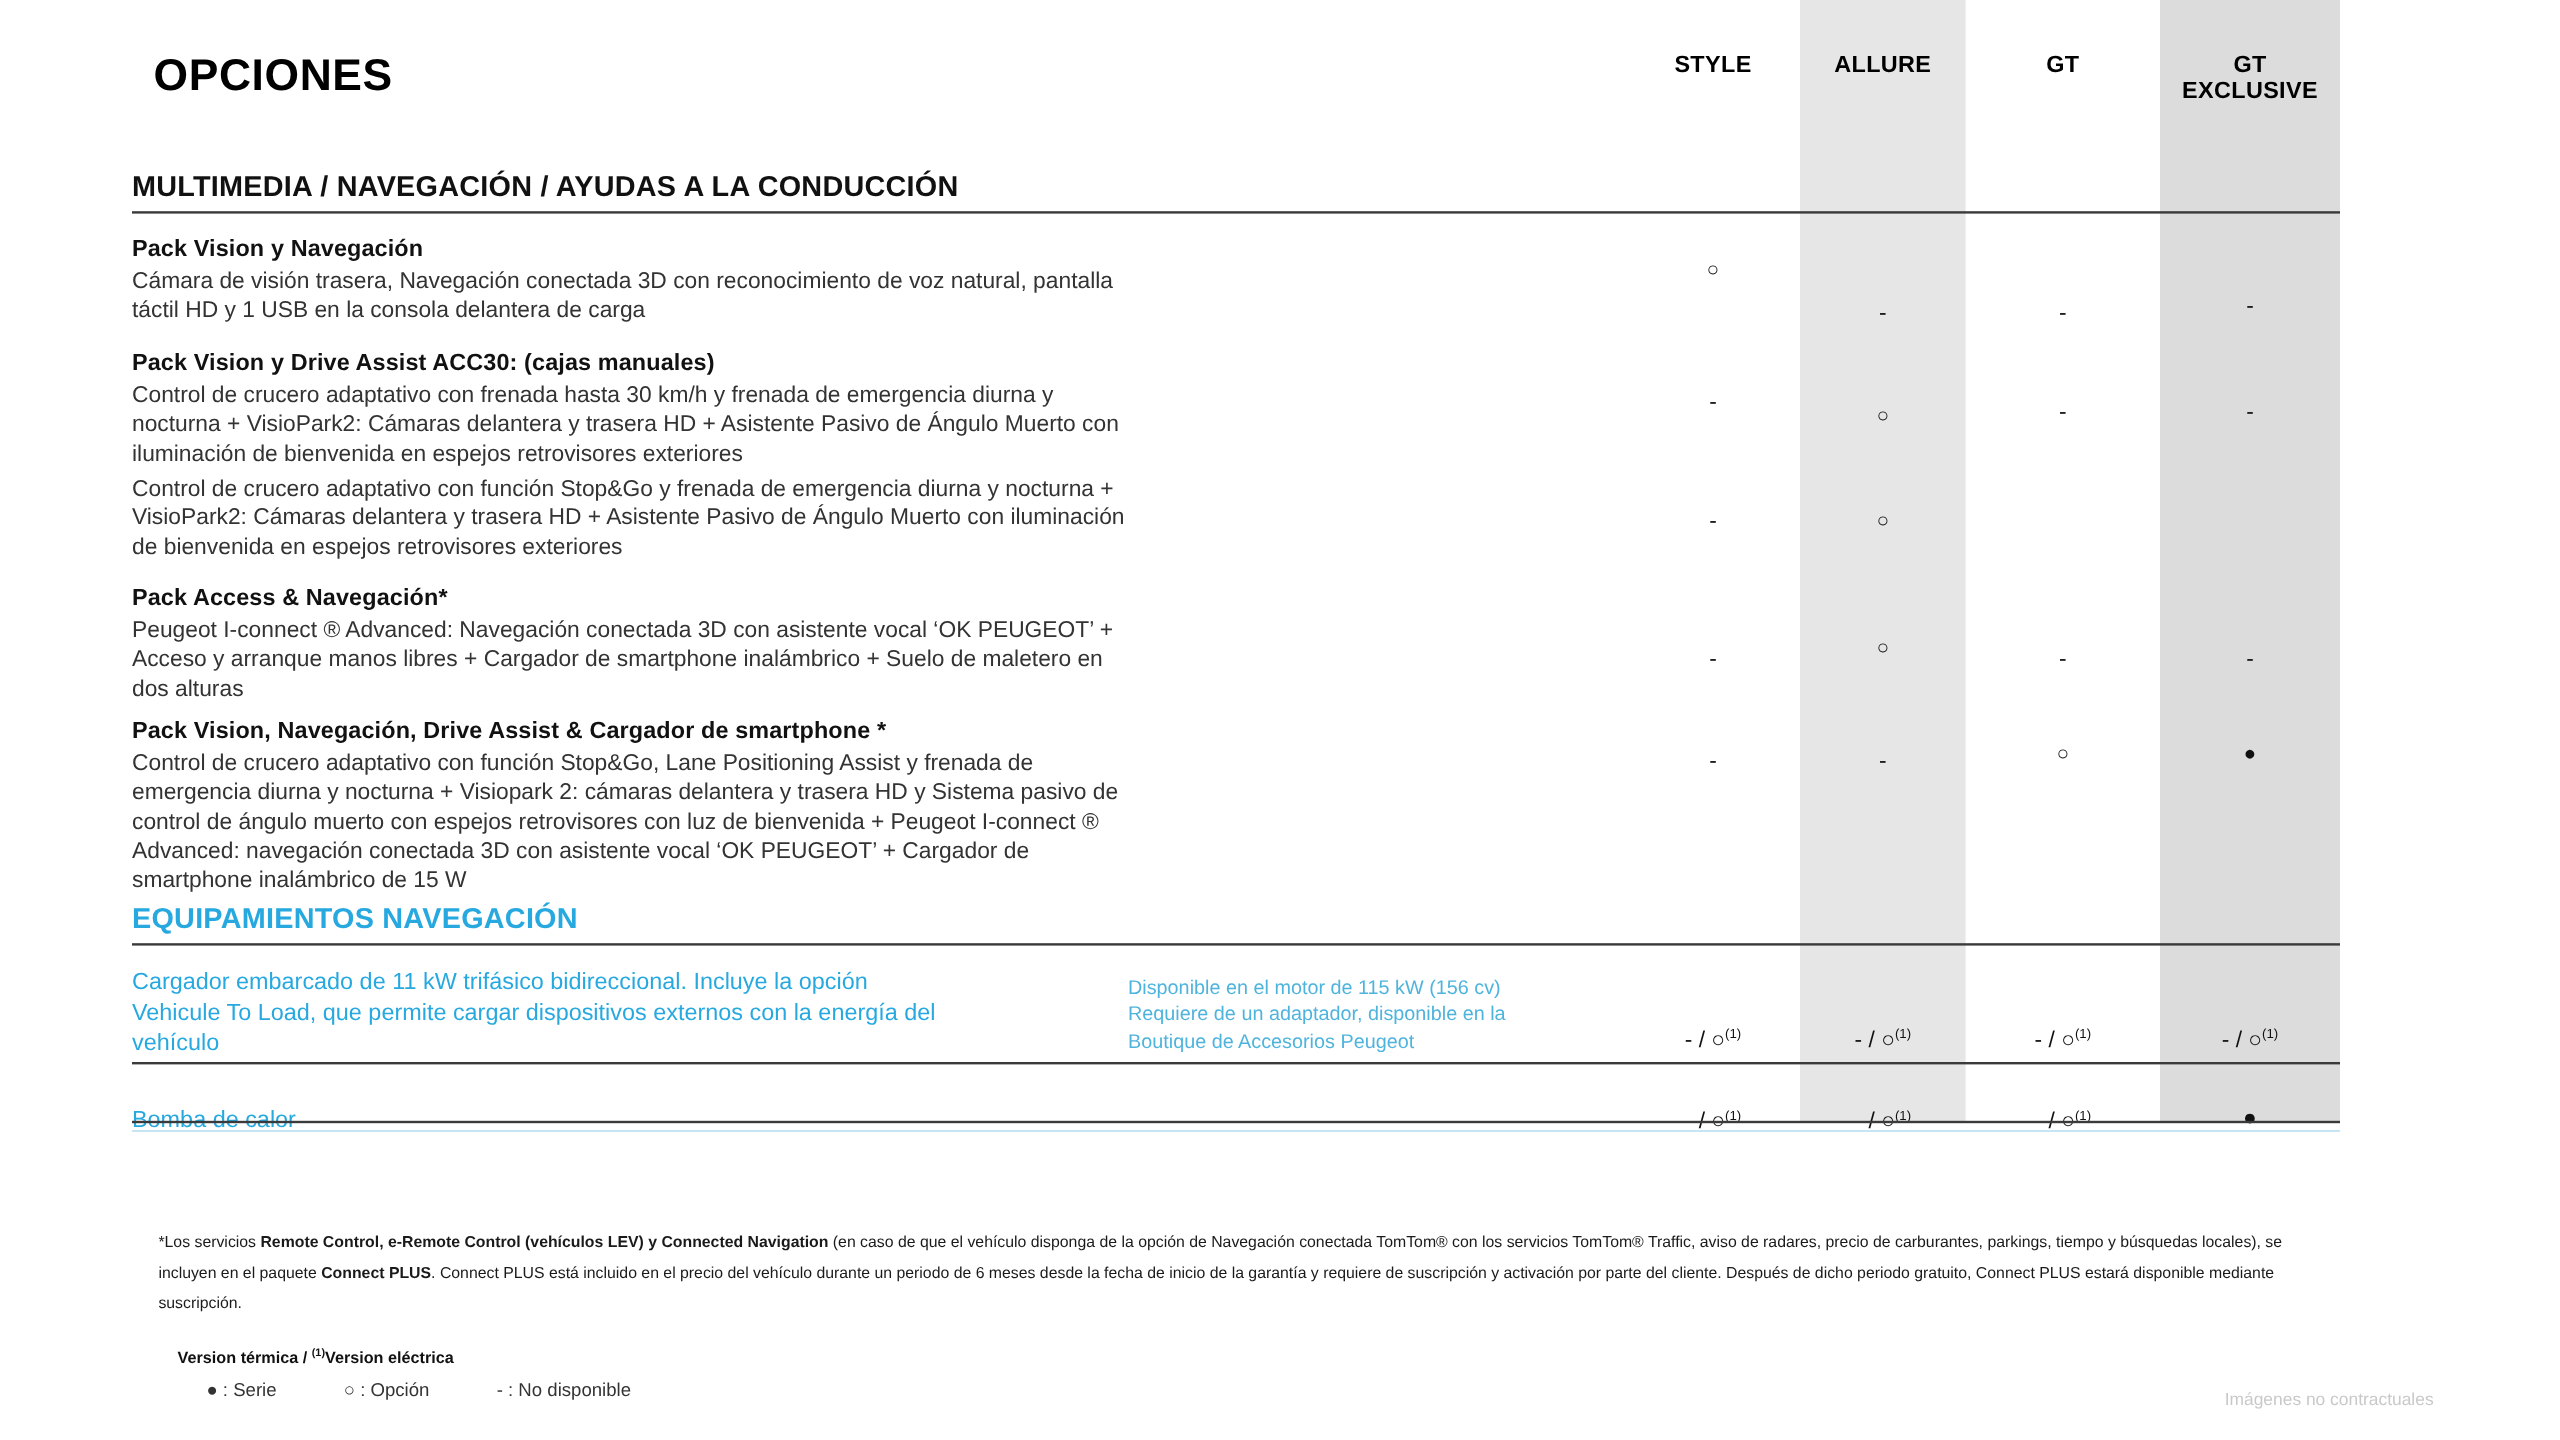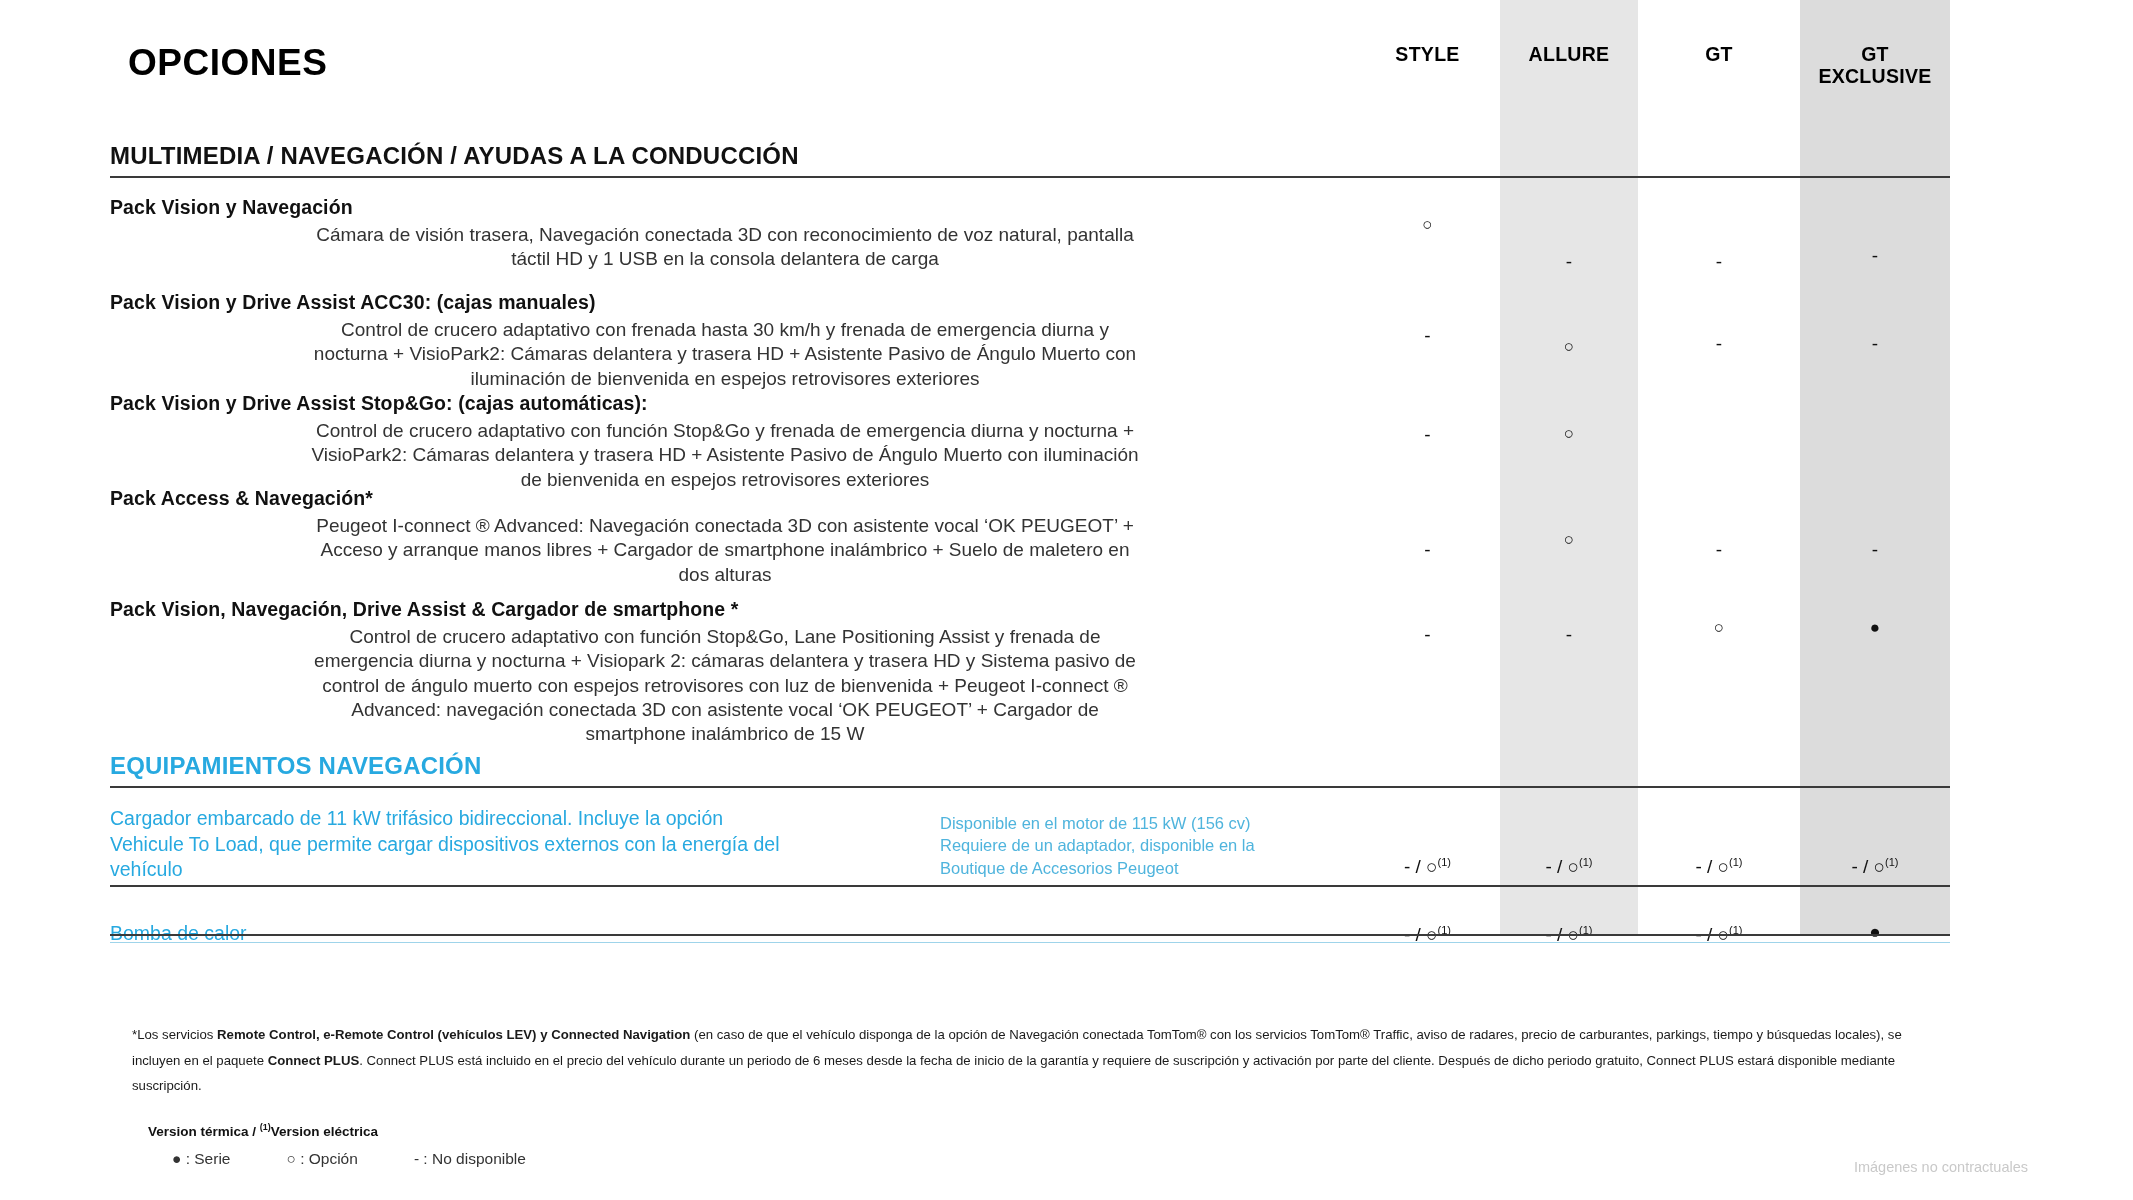--- a/index.html
+++ b/index.html
@@ -43,21 +43,21 @@
   .sect-electric   { top: 752px; color: #27a9e0; border-bottom: 2.5px solid #3a3a3a; }
 
   
   .row { position: absolute; left: 110px; }
   .r-title {
     font-size: 19.5px; font-weight: 600; color: #111;
     letter-spacing: .1px; white-space: pre;
   }
   .r-desc {
     font-size: 19px; font-weight: 400; color: #333;
-    line-height: 1.28; letter-spacing: 0px; white-space: pre-line; text-align: center;
+    line-height: 1.28; letter-spacing: 0px; white-space: pre-line;
   }
 
   
   .mark {
     position: absolute; text-align: center;
     font-size: 19px; color: #111; line-height: 1;
   }
   .m-style  { left: 1355px; width: 145px; }
   .m-allure { left: 1500px; width: 138px; }
   .m-gt     { left: 1638px; width: 162px; }
@@ -142,21 +142,20 @@
     <div class="r-desc" style="margin-top:4px; width:1230px;"> Control de crucero adaptativo con frenada hasta 30 km/h y frenada  de emergencia diurna y
  nocturna + VisioPark2: Cámaras delantera y trasera HD + Asistente Pasivo de Ángulo Muerto con
  iluminación de bienvenida en espejos retrovisores exteriores</div>
   </div>
   <div class="mark m-style  glyph-na" style="top:326px;">-</div>
   <div class="mark m-allure glyph-opt" style="top:338px;">○</div>
   <div class="mark m-gt     glyph-na" style="top:334px;">-</div>
   <div class="mark m-gtx    glyph-na" style="top:334px;">-</div>
 
   <div class="row" style="top:392px;">
-    <div class="r-title">Pack Vision y Drive Assist Stop&amp;Go: (cajas automáticas):</div>
     <div class="r-desc" style="margin-top:4px; width:1230px;"> Control de crucero adaptativo con función Stop&amp;Go y frenada  de emergencia diurna y nocturna +
  VisioPark2: Cámaras delantera y trasera HD + Asistente Pasivo de Ángulo Muerto con iluminación
  de bienvenida en espejos retrovisores exteriores</div>
   </div>
   <div class="mark m-style  glyph-na" style="top:425px;">-</div>
   <div class="mark m-allure glyph-opt" style="top:425px;">○</div>
   <div class="mark m-gt     glyph-na" style="top:425px;"></div>
   <div class="mark m-gtx    glyph-na" style="top:425px;"></div>
 
   <div class="row" style="top:487px;">

